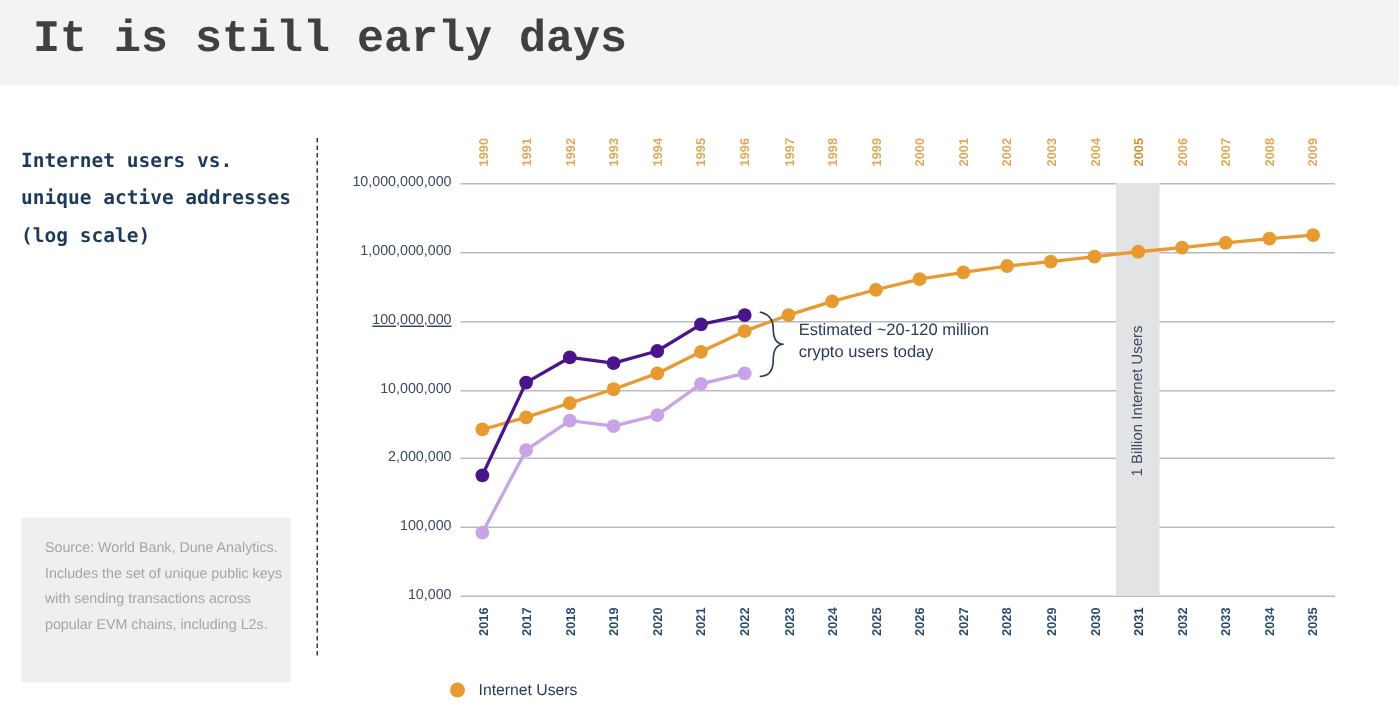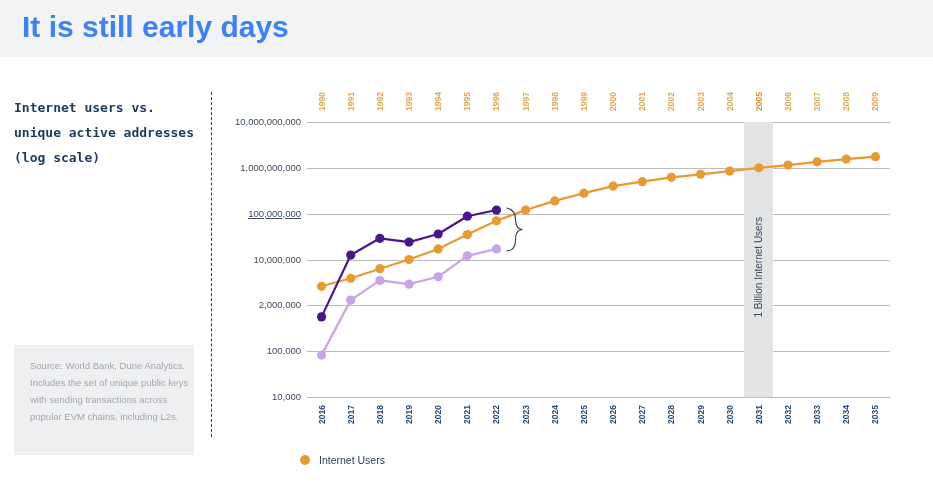--- a/index.html
+++ b/index.html
@@ -10,23 +10,23 @@
     overflow:hidden;
     position:relative;
   }
   
   .titlebar{
     position:absolute;left:0;top:0;width:933px;height:57px;
     background:#f2f3f4;
   }
   .title{
     position:absolute;left:22px;top:10px;
-    font-family:Liberation Sans, sans-serif;
+    font-family:Liberation Mono, monospace;
     font-weight:bold;font-size:30px;letter-spacing:0px;
-    color:#3b82f6;white-space:nowrap;
+    color:#404040;white-space:nowrap;
   }
   
   .subtitle{
     position:absolute;left:14px;top:95px;width:190px;
     font-family:"DejaVu Sans Mono", monospace;
     font-weight:bold;font-size:13px;line-height:25px;
     color:#1b3a5c;
   }
   .sourcebox{
     position:absolute;left:14px;top:345px;width:180px;height:110px;
@@ -200,20 +200,24 @@
       <circle cx="264.475" cy="118.03752622281719" r="4.6" fill="#4a158c"></circle>
       <polyline points="89.575,263.11686509907963 118.725,208.11092968593664 147.875,188.39688130061236 177.02499999999998,192.14009176296452 206.17499999999998,184.76774085676288 235.325,163.87085955615052 264.475,156.93775777016245" fill="none" stroke="#c9a3e8" stroke-width="2.2" stroke-linejoin="round" stroke-linecap="round"></polyline>
       <circle cx="89.575" cy="263.11686509907963" r="4.6" fill="#c9a3e8"></circle>
       <circle cx="118.725" cy="208.11092968593664" r="4.6" fill="#c9a3e8"></circle>
       <circle cx="147.875" cy="188.39688130061236" r="4.6" fill="#c9a3e8"></circle>
       <circle cx="177.02499999999998" cy="192.14009176296452" r="4.6" fill="#c9a3e8"></circle>
       <circle cx="206.17499999999998" cy="184.76774085676288" r="4.6" fill="#c9a3e8"></circle>
       <circle cx="235.325" cy="163.87085955615052" r="4.6" fill="#c9a3e8"></circle>
       <circle cx="264.475" cy="156.93775777016245" r="4.6" fill="#c9a3e8"></circle>
     </svg>
+  <div class="annot" id="annot" style="left: 300.475px; top: 121.488px;">
+    <div>Estimated ~20-120 million</div>
+    <div>crypto users today</div>
+  </div>
   <svg class="series-svg" id="bracelayer" width="670" height="320">
       <path d="M 274.475 116.03752622281719 q 9 2 9 10.725057886836318 q 0 10.725057886836318 7 10.725057886836318
    q -7 0 -7 10.72505788683631 q 0 10.72505788683631 -9 10.72505788683631" fill="none" stroke="#2b3a5c" stroke-width="1.1"></path>
     </svg>
 </div>
 
 <div class="legend" id="legend">
     <div class="legend-item">
       <span class="legend-dot" style="background: rgb(232, 154, 47);"></span>
       <span class="legend-label">Internet Users</span>

